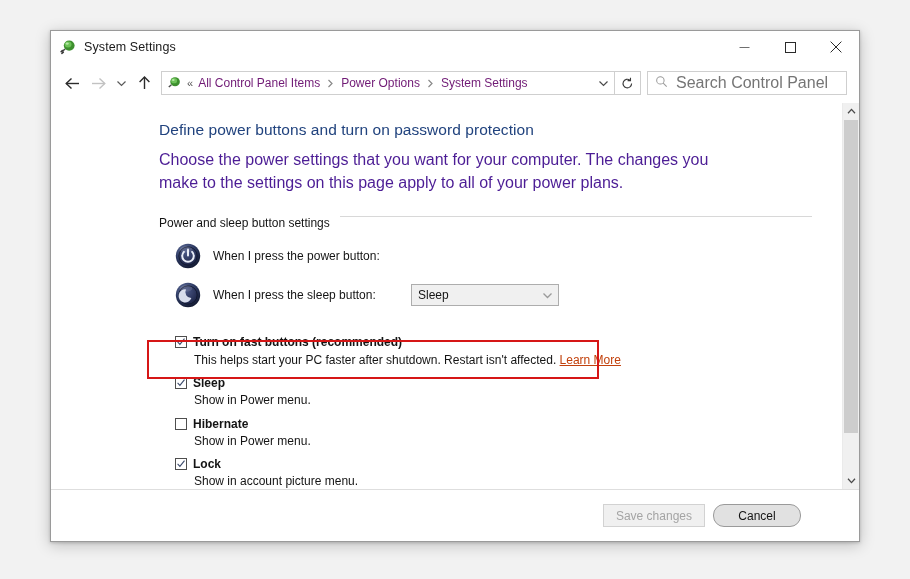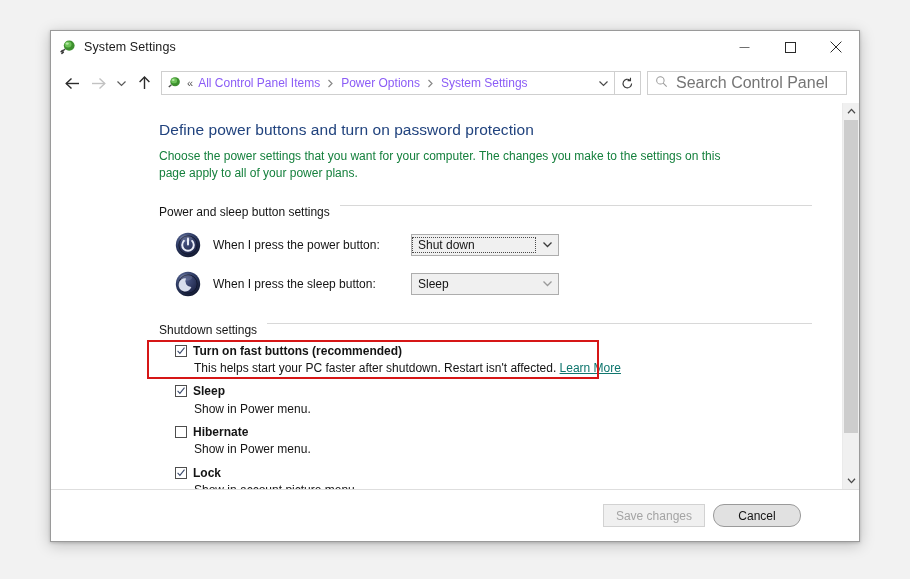--- a/index.html
+++ b/index.html
@@ -103,21 +103,21 @@
     flex: 0 0 auto;
   }
   .crumb-sep-dbl {
     font-size: 11px;
     color: #555;
     margin: 0 5px 0 1px;
     flex: 0 0 auto;
   }
   .crumb {
     font-size: 12px;
-    color: #8b5cf6;
+    color: #701a75;
     white-space: nowrap;
     flex: 0 0 auto;
   }
   .crumb-arrow {
     flex: 0 0 auto;
     margin: 0 7px;
     display: flex;
     align-items: center;
   }
   #addr-spacer { flex: 1 1 auto; }
@@ -176,22 +176,22 @@
   }
 
   #page-heading {
     color: #21437e;
     font-size: 15.5px;
     font-weight: normal;
     margin: 0 0 9px 0;
     letter-spacing: .05px;
   }
   #page-desc {
-    font-size: 12px;
-    color: #15803d;
+    font-size: 16px;
+    color: #4c1d95;
     line-height: 1.45;
     margin: 0 0 22px 0;
     max-width: 584px;
   }
 
   .group-header {
     display: flex;
     align-items: flex-start;
     margin-bottom: 4px;
   }
@@ -284,21 +284,21 @@
     line-height: 1.35;
   }
   .chk-sub {
     font-size: 12px;
     color: #141414;
     margin-left: 19px;
     line-height: 1.45;
     margin-top: 1px;
   }
   .learn-link {
-    color: #0f766e;
+    color: #c2410c;
     text-decoration: underline;
   }
 
   
   #highlight-box {
     position: absolute;
     border: 2px solid #d61616;
     box-sizing: border-box;
     pointer-events: none;
   }
@@ -518,28 +518,20 @@
                   </radialGradient>
                 </defs>
                 <circle cx="13" cy="13" r="12.2" fill="url(#pbg)"></circle>
                 <circle cx="13" cy="13" r="9.2" fill="url(#pbi)" stroke="#0d1226" stroke-width="0.8"></circle>
                 <path d="M13 6.6 L13 12.6" stroke="#e8ecf7" stroke-width="2" stroke-linecap="round"></path>
                 <path d="M8.9 8.9 A5.8 5.8 0 1 0 17.1 8.9" fill="none" stroke="#e8ecf7" stroke-width="2" stroke-linecap="round"></path>
                 <ellipse cx="11" cy="6.4" rx="6.2" ry="3.2" fill="#ffffff" opacity="0.13"></ellipse>
               </svg>
             </span>
             <span class="pwr-label">When I press the power button:</span>
-            <div class="combobox focused">
-              <span class="cb-text">Shut down</span>
-              <span class="cb-arrow">
-                <svg width="11" height="9" viewBox="0 0 11 9">
-                    <polyline points="1.5,2.5 5.5,6.5 9.5,2.5" fill="none" stroke="#3c3c3c" stroke-width="1.3"></polyline>
-                  </svg>
-              </span>
-            </div>
           </div>
 
           <div class="pwr-row">
             <span class="pwr-icon">
               <svg width="26" height="26" viewBox="0 0 26 26">
                 <circle cx="13" cy="13" r="12.2" fill="url(#pbg)"></circle>
                 <circle cx="13" cy="13" r="9.2" fill="url(#pbi)" stroke="#0d1226" stroke-width="0.8"></circle>
                 <path d="M16.4 16.1 A5.9 5.9 0 0 1 11.0 7.4 A6.6 6.6 0 1 0 16.4 16.1 Z" fill="#d6dcec"></path>
                 <ellipse cx="11" cy="6.4" rx="6.2" ry="3.2" fill="#ffffff" opacity="0.13"></ellipse>
               </svg>
@@ -550,24 +542,20 @@
               <span class="cb-arrow">
                 <svg width="11" height="9" viewBox="0 0 11 9">
                     <polyline points="1.5,2.5 5.5,6.5 9.5,2.5" fill="none" stroke="#9a9a9a" stroke-width="1.3"></polyline>
                   </svg>
               </span>
             </div>
           </div>
         </div>
 
         <div id="shutdown-section">
-          <div class="group-header">
-            <span class="group-header-label">Shutdown settings</span>
-            <span class="group-rule"></span>
-          </div>
 
           <div class="chk-item" id="item-fast-startup">
             <div class="chk-line">
               <span class="checkbox">
                 <svg width="10" height="10" viewBox="0 0 10 10" style="display:block;position:absolute;left:0;top:0;">
                   <polyline points="1.6,4.9 3.9,7.3 8.5,1.6" fill="none" stroke="#3b4a6b" stroke-width="1.1"></polyline>
                 </svg>
               </span>
               <span class="chk-title">Turn on fast buttons (recommended)</span>
             </div>

